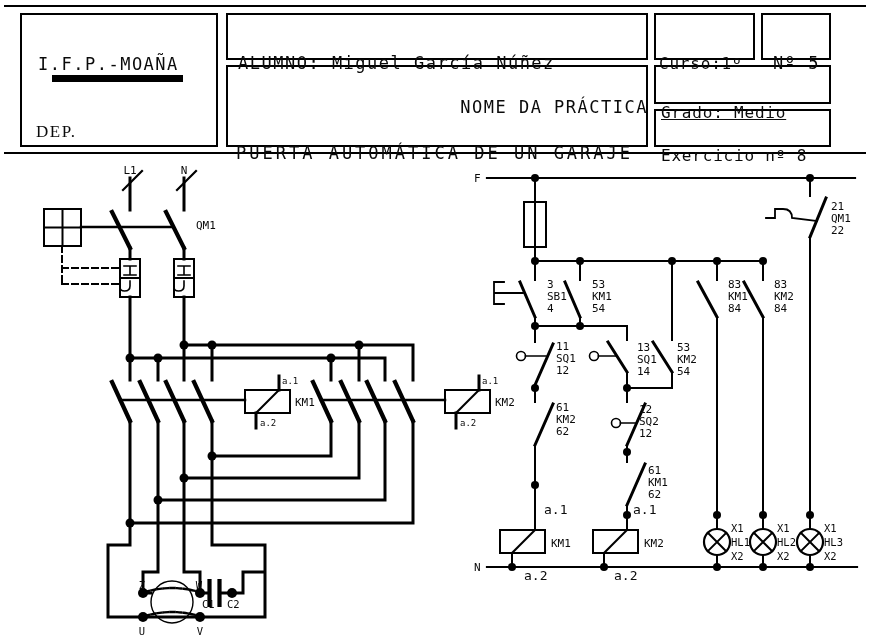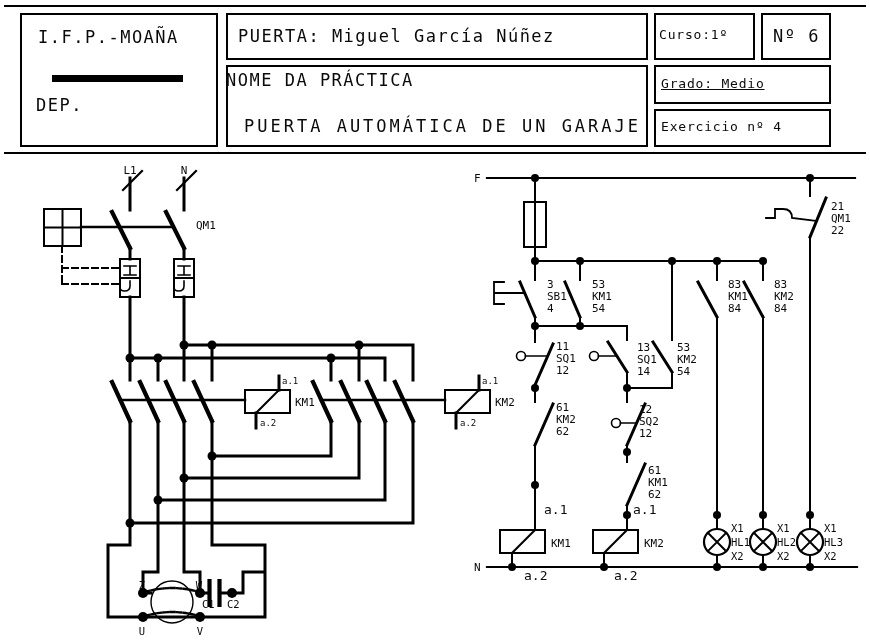--- a/index.html
+++ b/index.html
@@ -1,22 +1,22 @@
 <!DOCTYPE html>
 <html><head>
 <meta charset="utf-8">
 <style>
   html,body{margin:0;padding:0;background:#fff;}
   .page{position:relative;width:870px;height:642px;background:#fff;overflow:hidden;
         font-family:"DejaVu Sans Mono",monospace;color:#000;}
   .rule{position:absolute;background:#000;}
   .tb-box{position:absolute;border:2px solid #000;box-sizing:border-box;background:#fff;}
-  .tb-text{position:absolute;white-space:nowrap;color:#0a0a0a;}
+  .tb-text{position:absolute;white-space:nowrap;color:#0a0a0a;margin-top:27px;}
   .fs17{font-size:17px;letter-spacing:1.5px;}
-  .fs16{font-size:13px;letter-spacing:0.8px;}
+  .fs16{font-size:16px;letter-spacing:0.8px;}
   .wide{letter-spacing:3px;}
   .bar{position:absolute;background:#000;}
   svg{position:absolute;left:0;top:0;}
   svg text{font-family:"DejaVu Sans Mono",monospace;fill:#0a0a0a;}
   .t11{font-size:11px;}
   .t10{font-size:10.5px;}
   .t13{font-size:13px;}
   .t9{font-size:9px;}
   .ln{stroke:#000;fill:none;stroke-linecap:square;}
   .w14{stroke-width:1.4;} .w16{stroke-width:1.6;} .w18{stroke-width:1.8;}
@@ -38,28 +38,28 @@
   <div class="tb-box" style="left:20px;top:13px;width:198px;height:134px;"></div>
   <div class="tb-box" style="left:226px;top:13px;width:422px;height:47px;"></div>
   <div class="tb-box" style="left:226px;top:65px;width:422px;height:82px;"></div>
   <div class="tb-box" style="left:654px;top:13px;width:101px;height:47px;"></div>
   <div class="tb-box" style="left:761px;top:13px;width:70px;height:47px;"></div>
   <div class="tb-box" style="left:654px;top:65px;width:177px;height:39px;"></div>
   <div class="tb-box" style="left:654px;top:109px;width:177px;height:38px;"></div>
 
   <div class="tb-text fs17" style="left:38px;top:27px;">I.F.P.-MOAÑA</div>
   <div class="bar" style="left:52px;top:75px;width:131px;height:7px;"></div>
-  <div class="tb-text fs17" style="left:36px;top:95px;">DEP.</div>
-  <div class="tb-text fs17" style="left:238px;top:26px;">PUERTA: Miguel García Núñez</div>
-  <div class="tb-text fs17" style="left:226px;top:70px;width:422px;text-align:left;">NOME DA PRÁCTICA</div>
-  <div class="tb-text fs17 wide" style="left:244px;top:116px;">PUERTA AUTOMÁTICA DE UN GARAJE</div>
+  <div class="tb-text fs17" style="left:36px;top:95px;font-family:Liberation Serif, serif;">DEP.</div>
+  <div class="tb-text fs17" style="left:238px;top:26px;">ALUMNO: Miguel García Núñez</div>
+  <div class="tb-text fs17" style="left:226px;top:70px;width:422px;text-align:right;">NOME DA PRÁCTICA</div>
+  <div class="tb-text fs17 wide" style="left:236px;top:116px;">PUERTA AUTOMÁTICA DE UN GARAJE</div>
   <div class="tb-text fs16" style="left:659px;top:27px;">Curso:1º</div>
-  <div class="tb-text fs17" style="left:773px;top:26px;">Nº 6</div>
+  <div class="tb-text fs17" style="left:773px;top:26px;">Nº 5</div>
   <div class="tb-text fs16" style="left:661px;top:76px;text-decoration:underline;">Grado: Medio</div>
-  <div class="tb-text fs16" style="left:661px;top:119px;">Exercicio nº 4</div>
+  <div class="tb-text fs16" style="left:661px;top:119px;">Exercicio nº 8</div>
 
   <svg width="870" height="642" viewBox="0 0 870 642">
 
     <g>
 
       <path class="ln w22" d="M123,190 L136,177 M129,184 L142,171 M177,190 L190,177 M183,184 L196,171"></path>
 
       <path class="ln w3" d="
         M130,178 V210 M184,178 V210
         M130,248 V259 M184,248 V259

